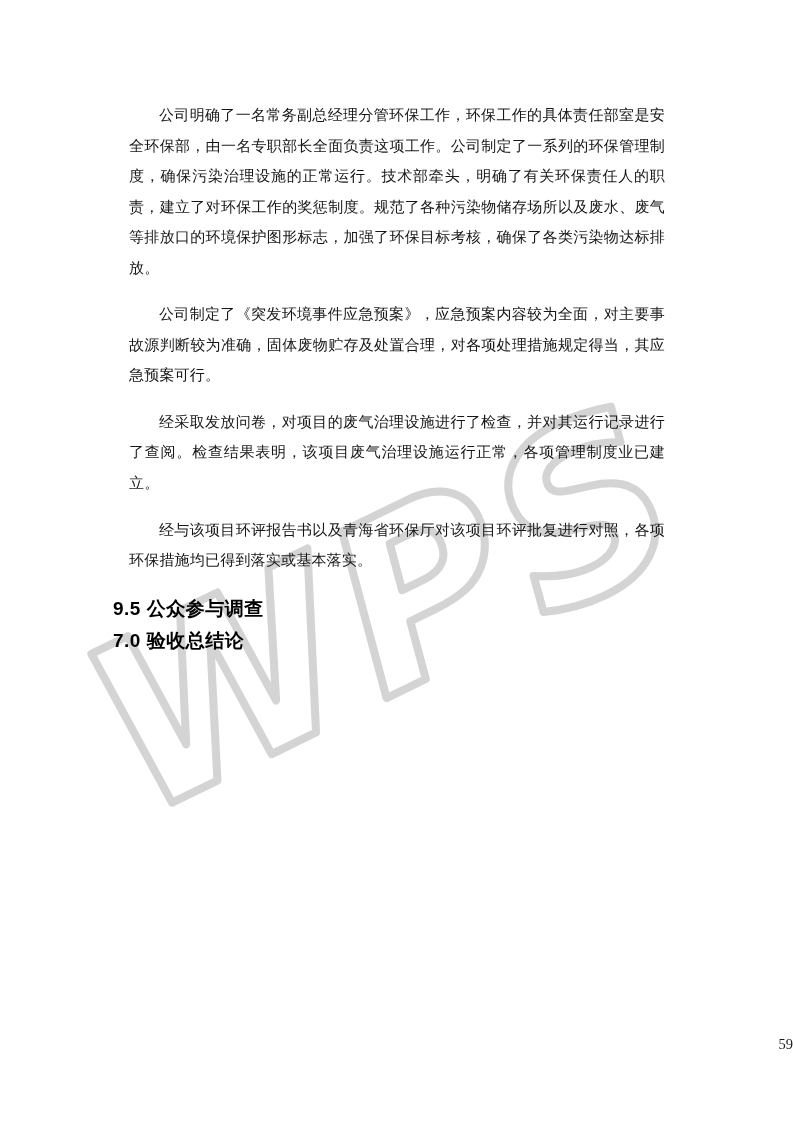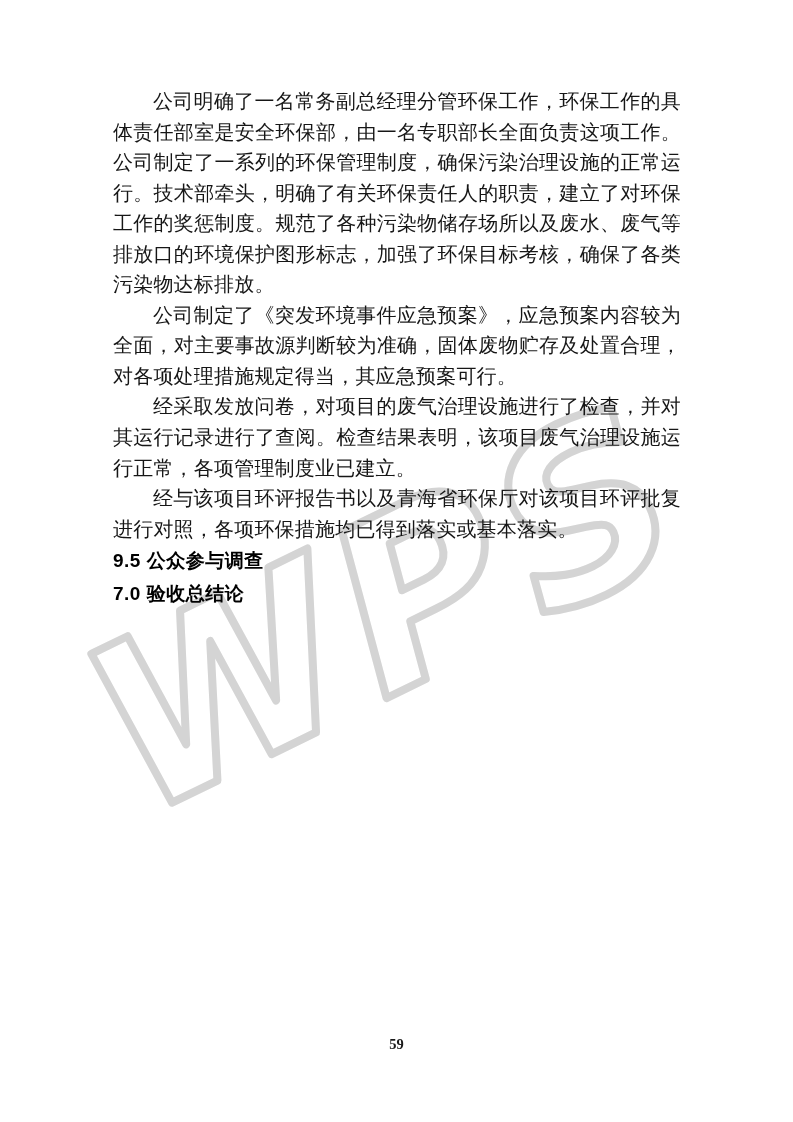--- a/index.html
+++ b/index.html
@@ -22,49 +22,48 @@
   }
   .doc {
     position: absolute;
     left: 113px;
     top: 86px;
     width: 568px;
     z-index: 1;
     color: #161616;
   }
   .doc p {
-    margin: 0;
-    font-size: 20px;
+    margin: 16px;
+    font-size: 15px;
     line-height: 30.55px;
     text-align: justify;
     text-indent: 2em;
     letter-spacing: 0.2px;
     color: #161616;
-    font-family: Liberation Serif, serif;
+    font-family: Liberation Mono, monospace;
   }
   .doc h2 {
     margin: 2px 0;
     font-size: 19px;
     line-height: 30.5px;
     font-weight: 700;
     color: #000000;
     text-indent: 0;
     font-family: "Liberation Sans", "DejaVu Sans", sans-serif;
     letter-spacing: 0.5px;
   }
   .page-number {
     position: absolute;
     left: 0; right: 0;
     top: 1036px;
-    text-align: center;
+    text-align: right;
     font-size: 14.5px;
     color: #1a1a1a;
     z-index: 1;
     font-family: "Liberation Serif", "DejaVu Serif", serif;
-    font-weight: bold;
   }
 </style>
 </head>
 <body>
 
 <svg class="watermark-layer" viewBox="0 0 793 1122" xmlns="http://www.w3.org/2000/svg" aria-hidden="true">
   <text x="390" y="688" text-anchor="middle" font-family="DejaVu Sans, Liberation Sans, sans-serif" font-size="232" font-weight="bold" font-style="italic" letter-spacing="10" fill="none" stroke="#d4d4d4" stroke-width="8" stroke-linejoin="round" transform="rotate(-26 390 612)">WPS</text>
 </svg>
 
 <div class="doc">

